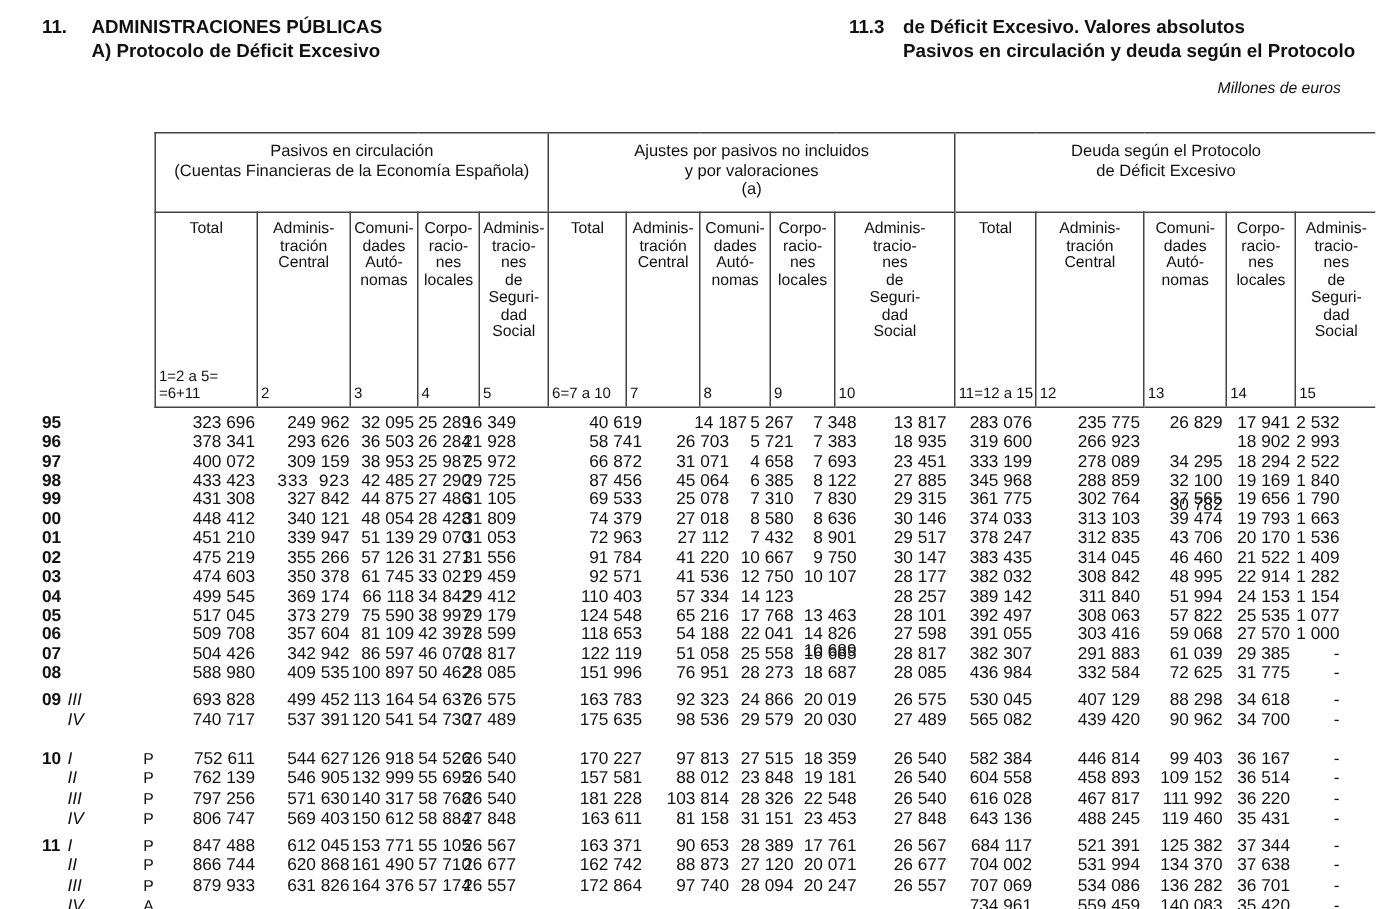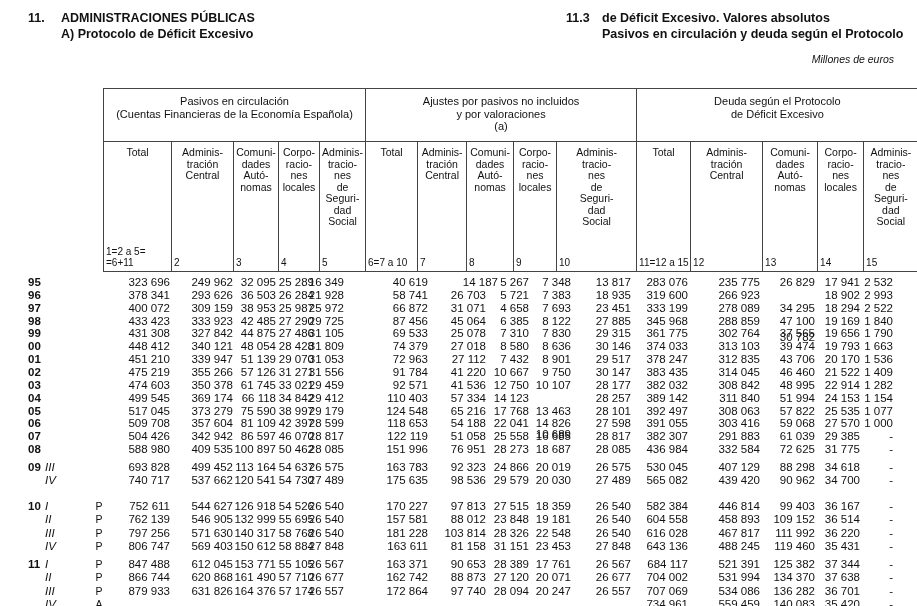--- a/index.html
+++ b/index.html
@@ -214,32 +214,32 @@
         <span class="vcell" style="width: 760px;">278 089</span>
         <span class="vcell" style="width: 815px;">34 295</span>
         <span class="vcell" style="width: 860px;">18 294</span>
         <span class="vcell" style="width: 893px;">2 522</span>
       </div>
       <div class="drow" style="top: 314.55px;">
         <span class="ycell">98</span>
         <span class="qcell"></span>
         <span class="fcell"></span>
         <span class="vcell" style="width: 170px;">433 423</span>
-        <span class="vcell" style="width: 233px;">333 923</span>
+        <span class="vcell" style="width: 233px; font-family: Liberation Mono, monospace;">333 923</span>
         <span class="vcell" style="width: 276px;">42 485</span>
         <span class="vcell" style="width: 314px;">27 290</span>
         <span class="vcell" style="width: 344px;">29 725</span>
         <span class="vcell" style="width: 428px;">87 456</span>
         <span class="vcell" style="width: 486px;">45 064</span>
         <span class="vcell" style="width: 529px;">6 385</span>
         <span class="vcell" style="width: 571px;">8 122</span>
         <span class="vcell" style="width: 631px;">27 885</span>
         <span class="vcell" style="width: 688px;">345 968</span>
         <span class="vcell" style="width: 760px;">288 859</span>
-        <span class="vcell" style="width: 815px;">47 100</span>
+        <span class="vcell" style="width: 815px;">32 100</span>
         <span class="vcell" style="width: 860px;">19 169</span>
         <span class="vcell" style="width: 893px;">1 840</span>
       </div>
       <div class="drow" style="top: 327.4px;">
         <span class="ycell">99</span>
         <span class="qcell"></span>
         <span class="fcell"></span>
         <span class="vcell" style="width: 170px;">431 308</span>
         <span class="vcell" style="width: 233px;">327 842</span>
         <span class="vcell" style="width: 276px;">44 875</span>
@@ -454,21 +454,21 @@
         <span class="vcell" style="width: 760px;">407 129</span>
         <span class="vcell" style="width: 815px;">88 298</span>
         <span class="vcell" style="width: 860px;">34 618</span>
         <span class="vcell" style="width: 893px;">-</span>
       </div>
       <div class="drow" style="top: 474.4px;">
         <span class="ycell"></span>
         <span class="qcell">IV</span>
         <span class="fcell"></span>
         <span class="vcell" style="width: 170px;">740 717</span>
-        <span class="vcell" style="width: 233px;">537 662</span>
+        <span class="vcell" style="width: 233px;">537 391</span>
         <span class="vcell" style="width: 276px;">120 541</span>
         <span class="vcell" style="width: 314px;">54 730</span>
         <span class="vcell" style="width: 344px;">27 489</span>
         <span class="vcell" style="width: 428px;">175 635</span>
         <span class="vcell" style="width: 486px;">98 536</span>
         <span class="vcell" style="width: 529px;">29 579</span>
         <span class="vcell" style="width: 571px;">20 030</span>
         <span class="vcell" style="width: 631px;">27 489</span>
         <span class="vcell" style="width: 688px;">565 082</span>
         <span class="vcell" style="width: 760px;">439 420</span>

